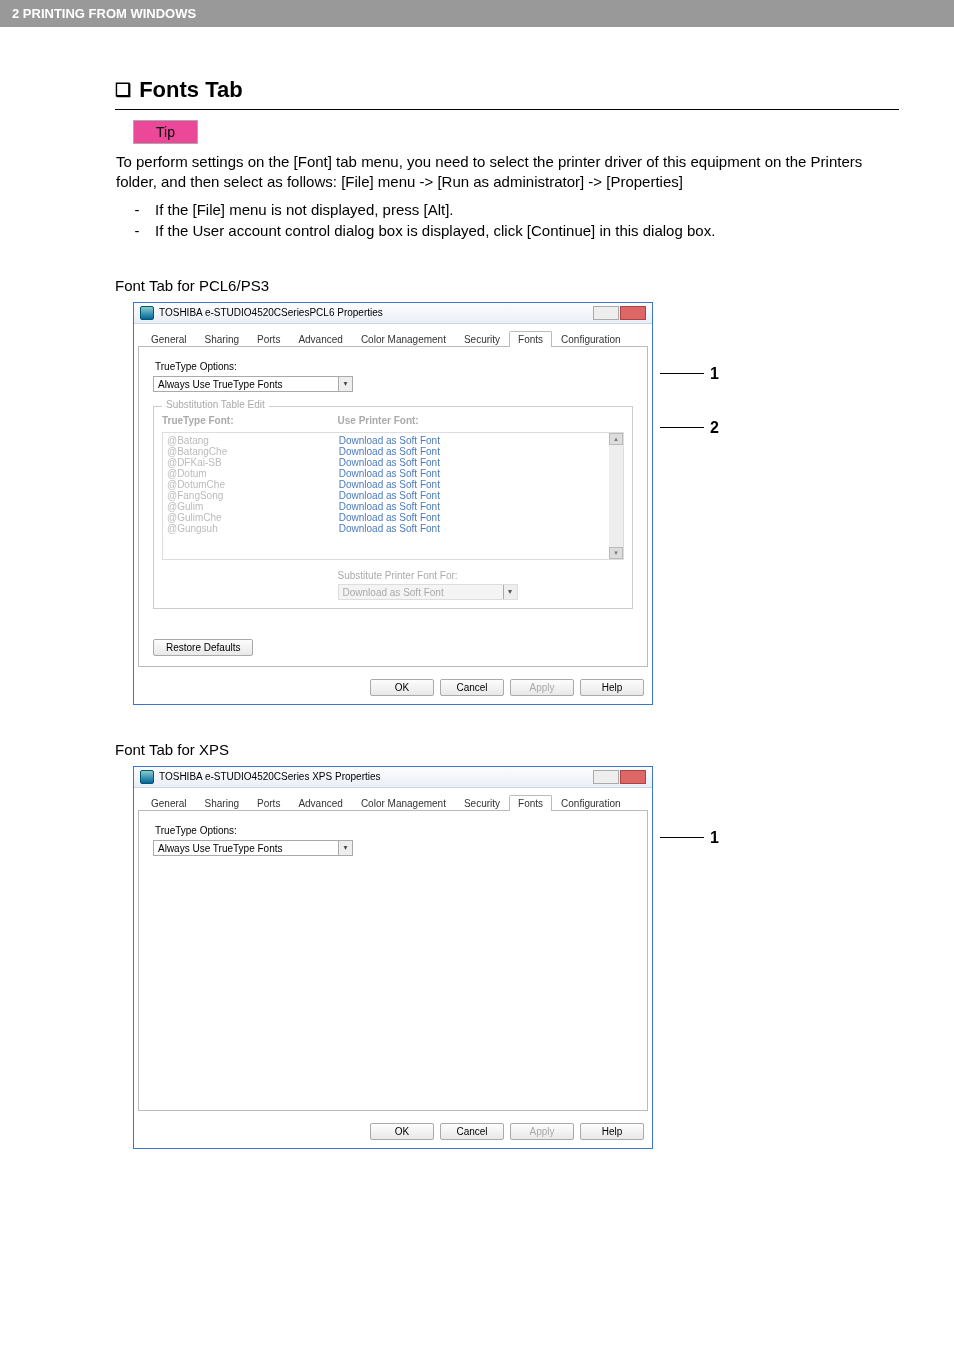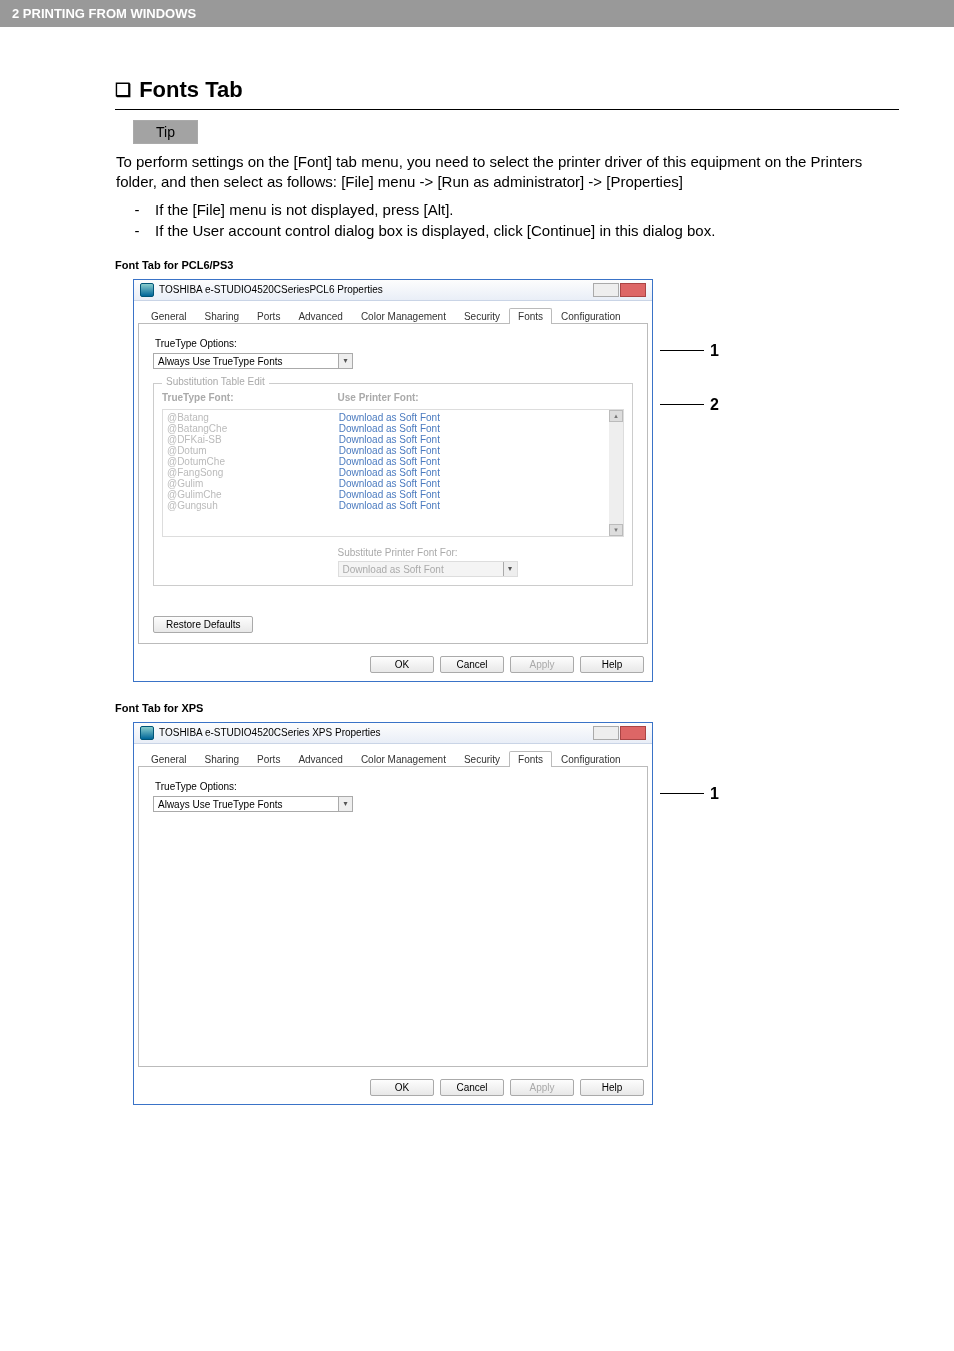--- a/index.html
+++ b/index.html
@@ -38,34 +38,34 @@
     border-top: 1px solid #000;
     margin-bottom: 10px;
   }
   .para {
     font-size: 15px;
     line-height: 1.35;
     margin-bottom: 16px;
   }
   .tip-box {
     display:inline-block;
-    background: #a3a3a3;
+    background: #ec4899;
     border: 1px solid #aaa;
     padding: 3px 22px;
     font-size: 14px;
     margin: 0 0 8px 18px;
   }
   .tip-text { font-size: 15px; line-height: 1.35; margin: 0 0 6px 1px; }
   .bullet-list { margin-left: 18px; font-size: 15px; line-height:1.4; }
   .bullet-list .item { display:flex; gap:14px; }
   .bullet-list .dash { width:8px; text-align:center; }
   .subheading {
-    font-weight: bold;
-    font-size: 11px;
-    margin: 18px 0 8px 0;
+    font-weight: normal;
+    font-size: 15px;
+    margin: 36px 0 8px 0;
   }
   
   .dialog-wrap { position: relative; margin-left: 18px; margin-bottom: 20px;}
   .dialog {
     width: 520px;
     border: 1px solid #3a73c7;
     background: #fff;
     font-size: 10px;
     font-family: "Segoe UI", Tahoma, sans-serif;
     color: #000;

